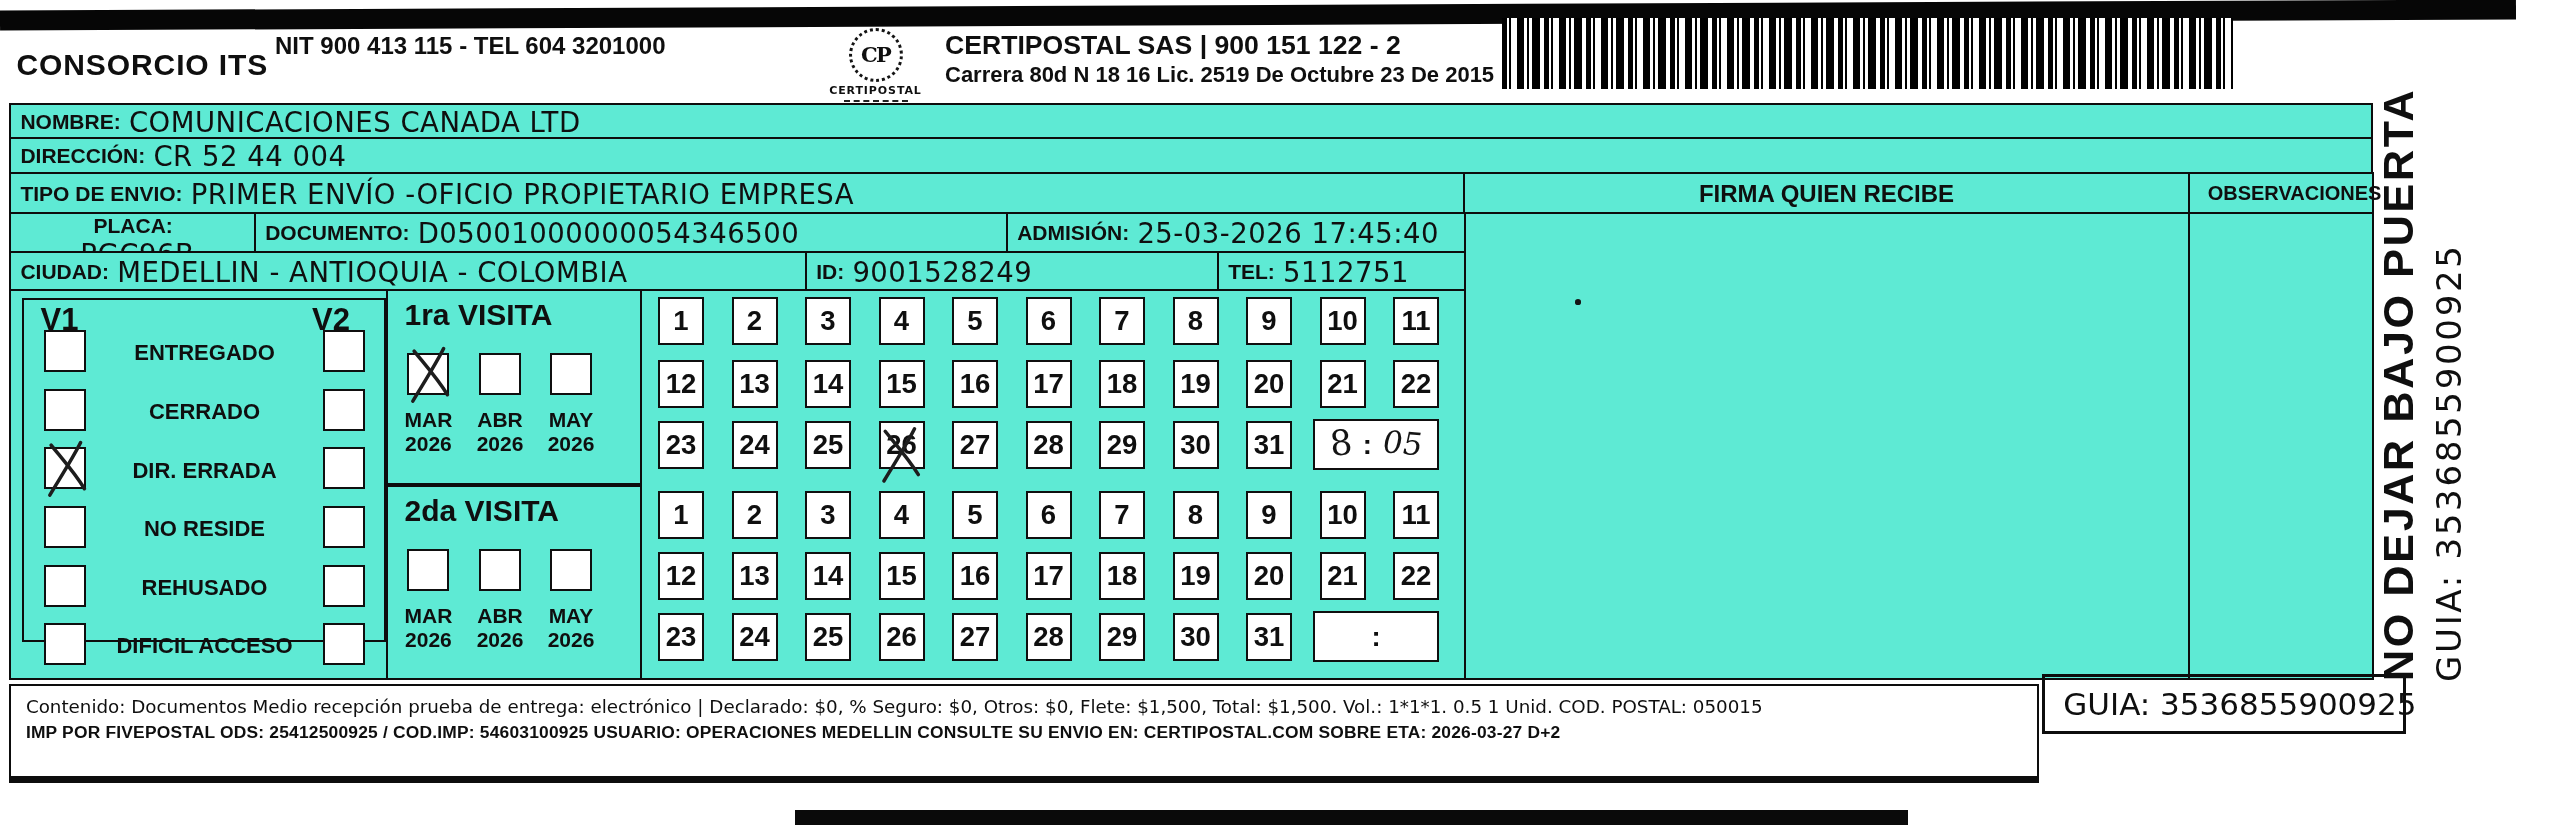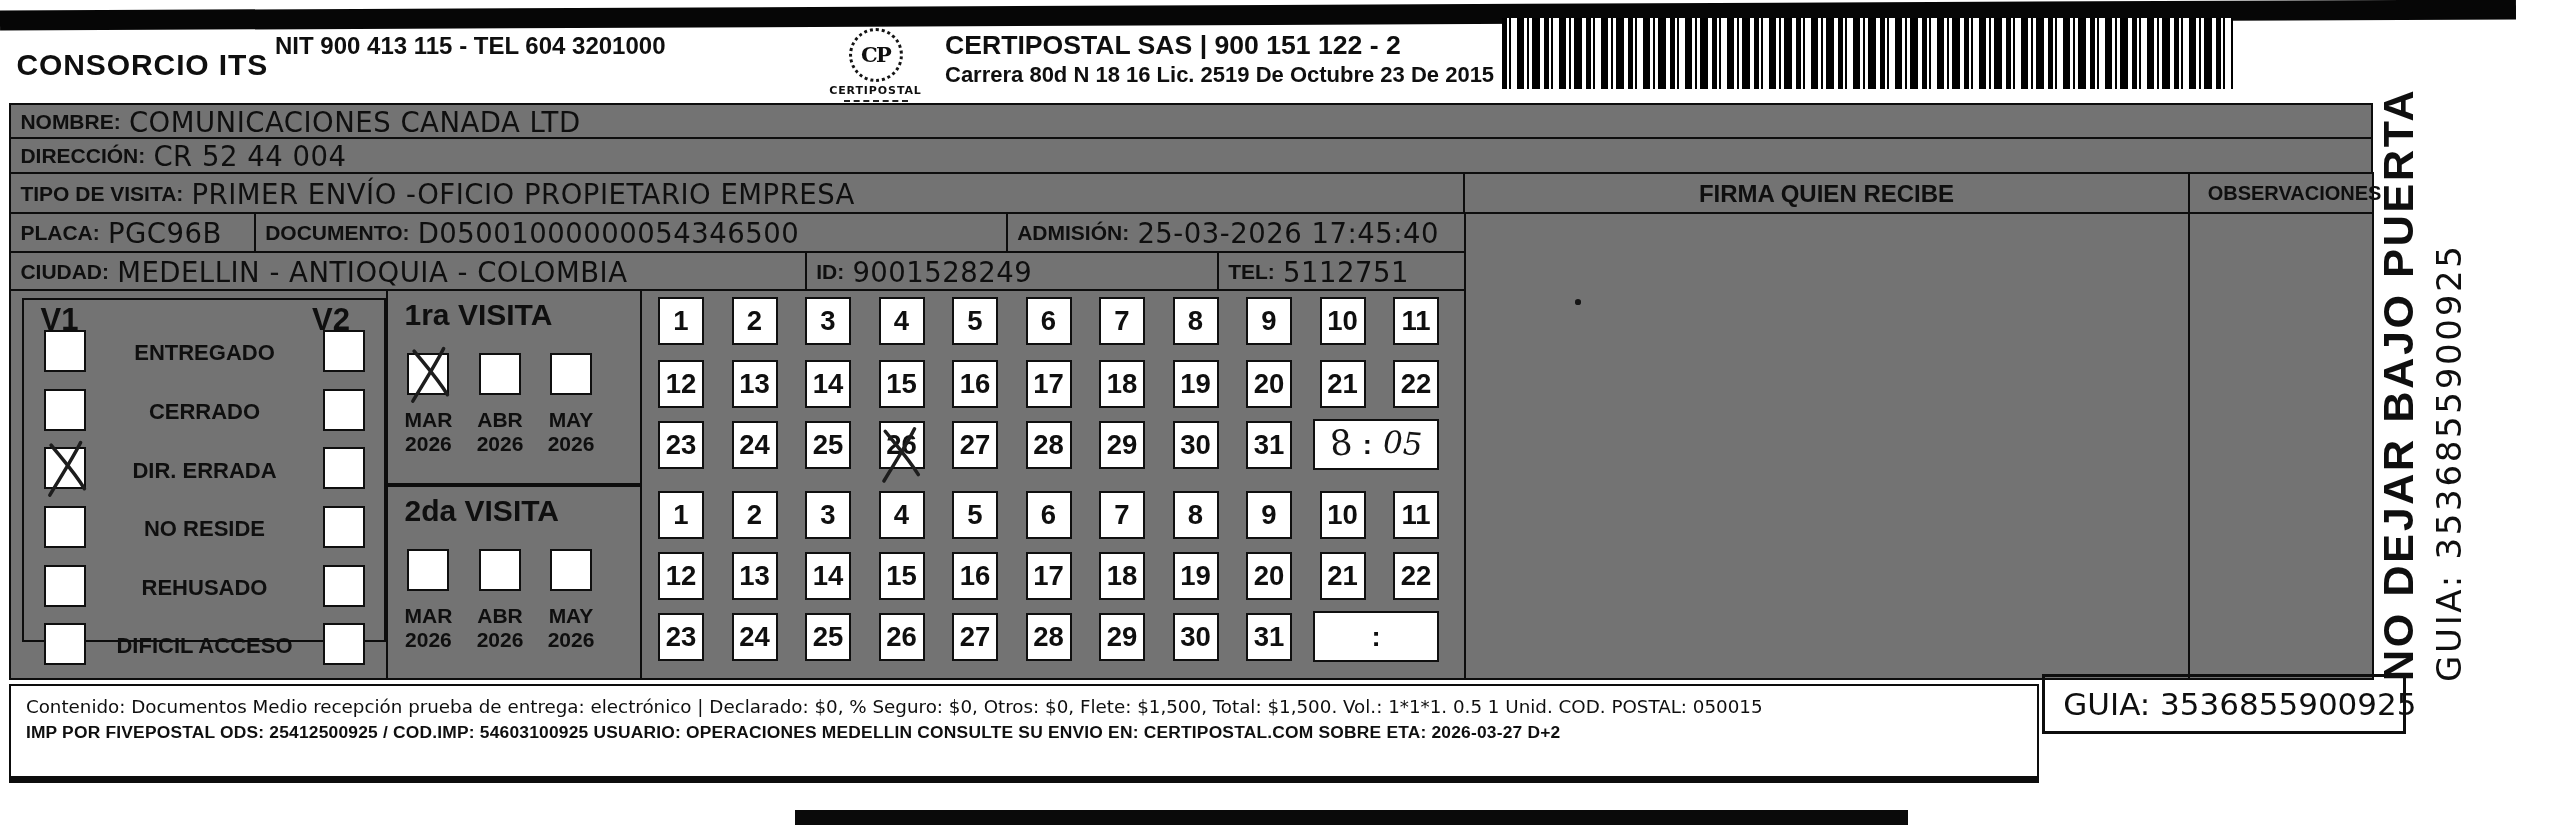--- a/index.html
+++ b/index.html
@@ -1,20 +1,20 @@
 <!DOCTYPE html>
 <html style="font-size:14.7px"><head>
 <meta charset="utf-8">
 <title>Guia CONSORCIO ITS</title>
 <style>
   html,body{margin:0;padding:0;background:#fff;}
   .doc{position:relative;width:2576px;height:830px;background:#fff;color:#0f0f0f;
        font-family:"Liberation Sans",sans-serif;overflow:hidden;text-decoration:underline;}
   .abs{position:absolute;box-sizing:border-box;}
-  .bordered{border:2.7px solid #0d0d0d;background:#737373;}
+  .bordered{border:2.7px solid #0d0d0d;background:#5eead4;}
   
   .topbar{left:0;top:4.6px;width:2516px;height:20px;background:#060606;transform:rotate(-0.25deg);}
   .bottombar{left:795px;top:810px;width:1113px;height:14.7px;background:#0a0a0a;}
   
   .company-name{left:16.5px;top:48px;font:700 30px/1.1 "Liberation Sans",sans-serif;letter-spacing:0.9px;}
   .hdr-lines{font:700 24px/30px "Liberation Sans",sans-serif;white-space:nowrap;}
   .company-info{left:275px;top:31px;}
   .carrier-info{left:945px;top:30px;}
   .carrier-info .l1{font-size:26.6px;}
   .carrier-info .l2{font-size:22px;}
@@ -34,21 +34,21 @@
   .row-nombre{left:9.2px;top:103px;width:2364px;height:38px;}
   .row-direccion{left:9.2px;top:137px;width:2364px;height:38px;}
   .row-tipo{left:9.2px;top:172px;width:1457px;height:43px;}
   .firma-header{left:1463px;top:172px;width:727px;height:43px;display:flex;align-items:center;justify-content:center;
                 font:700 24px "Liberation Sans",sans-serif;}
   .obs-header{left:2188px;top:172px;width:186px;height:43px;display:flex;align-items:center;justify-content:center;
               font:700 20px "Liberation Sans",sans-serif;padding-left:27px;}
   .firma-body{left:1463px;top:212px;width:727px;height:468px;}
   .obs-body{left:2188px;top:212px;width:186px;height:468px;}
   .firma-dot{left:1575px;top:299px;width:6.4px;height:5.5px;border-radius:50%;background:#151515;}
-  .cell-placa{left:9.2px;top:212px;width:247px;height:41px;}
+  .cell-placa{left:9.2px;top:212px;width:247px;height:41px;flex-direction:column;}
   .cell-documento{left:254px;top:212px;width:755px;height:41px;}
   .cell-admision{left:1006px;top:212px;width:460px;height:41px;}
   .cell-ciudad{left:9.2px;top:251px;width:799px;height:41px;}
   .cell-id{left:805px;top:251px;width:415px;height:41px;}
   .cell-tel{left:1217px;top:251px;width:249px;height:41px;}
   
   .visits-frame{left:9.2px;top:289px;width:1457px;height:391px;}
   .v1v2-panel{left:22px;top:298px;width:364px;height:344px;}
   .v-label{position:absolute;top:1.8px;font:700 31px "Liberation Sans",sans-serif;}
   .v-label.v1{left:16.5px;}
@@ -115,21 +115,21 @@
 
   <div class="abs bordered field row-nombre">
     <span class="flabel">NOMBRE:</span>
     <span class="fvalue">COMUNICACIONES CANADA LTD</span>
   </div>
   <div class="abs bordered field row-direccion">
     <span class="flabel">DIRECCIÓN:</span>
     <span class="fvalue">CR 52 44 004</span>
   </div>
   <div class="abs bordered field row-tipo">
-    <span class="flabel">TIPO DE VISITA:</span>
+    <span class="flabel">TIPO DE ENVIO:</span>
     <span class="fvalue">PRIMER ENVÍO -OFICIO PROPIETARIO EMPRESA</span>
   </div>
 
   <div class="abs bordered firma-header">FIRMA QUIEN RECIBE</div>
   <div class="abs bordered obs-header">OBSERVACIONES</div>
   <div class="abs bordered firma-body"></div>
   <div class="abs bordered obs-body"></div>
   <div class="abs firma-dot"></div>
 
   <div class="abs bordered field cell-placa">

